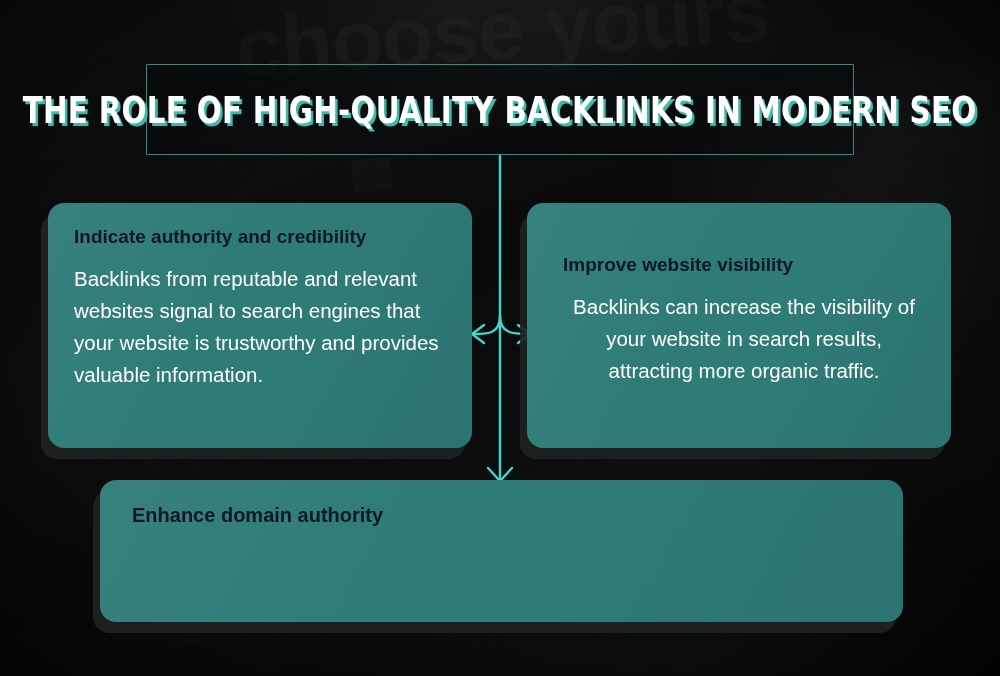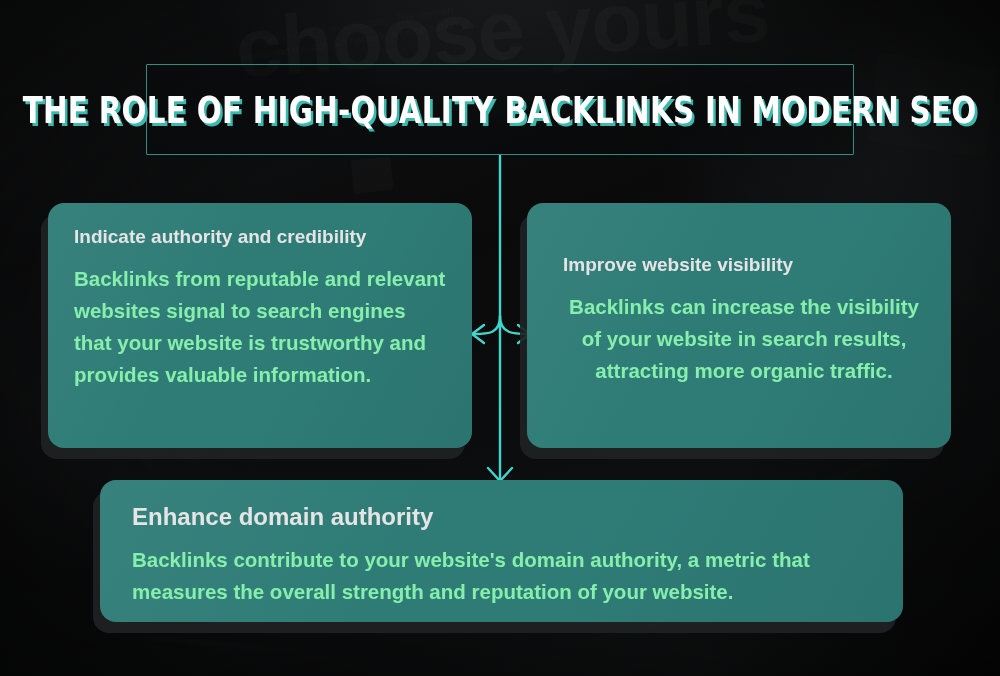--- a/index.html
+++ b/index.html
@@ -117,27 +117,27 @@
     position: absolute;
     inset: 0;
     background:
       linear-gradient(118deg, rgba(255,255,255,0.045) 0%, rgba(255,255,255,0) 38%),
       linear-gradient(300deg, rgba(0,0,0,0.07) 0%, rgba(0,0,0,0) 45%);
     pointer-events: none;
   }
   .card-inner { position: relative; z-index: 2; }
 
   .card-heading {
-    color: #e5e5e5;
+    color: #0f172a;
     font-weight: 700;
     line-height: 1.1;
   }
   .card-body {
-    color: #86efac;
-    font-weight: 700;
+    color: #ffffff;
+    font-weight: 400;
   }
 
   
   #card-left {
     left: 48px;
     top: 203px;
     width: 424px;
     height: 245px;
   }
   #card-left .card-inner { padding: 24px 26px 0 26px; }
@@ -156,21 +156,21 @@
   #card-right .card-body { font-size: 20.5px; line-height: 32px; text-align: center; }
 
   
   #card-bottom {
     left: 100px;
     top: 480px;
     width: 803px;
     height: 142px;
   }
   #card-bottom .card-inner { padding: 24px 32px 0 32px; }
-  #card-bottom .card-heading { font-size: 24px; margin-bottom: 14px; }
+  #card-bottom .card-heading { font-size: 20px; margin-bottom: 14px; }
   #card-bottom .card-body { font-size: 20.5px; line-height: 32px; }
 </style>
 </head>
 <body>
 
 <div id="stage">
 
   <div class="bg-layer"></div>
 
   <div class="bg-ghost-text" style="left:235px; top:-18px; font-size:84px; transform:rotate(-4deg);">choose yours</div>
@@ -217,17 +217,16 @@
   <div class="card" id="card-right">
     <div class="card-inner">
       <div class="card-heading">Improve website visibility</div>
       <div class="card-body">Backlinks can increase the visibility of your website in search results, attracting more organic traffic.</div>
     </div>
   </div>
 
   <div class="card" id="card-bottom">
     <div class="card-inner">
       <div class="card-heading">Enhance domain authority</div>
-      <div class="card-body">Backlinks contribute to your website's domain authority, a metric that measures the overall strength and reputation of your website.</div>
     </div>
   </div>
 
 </div>
 
 </body></html>

